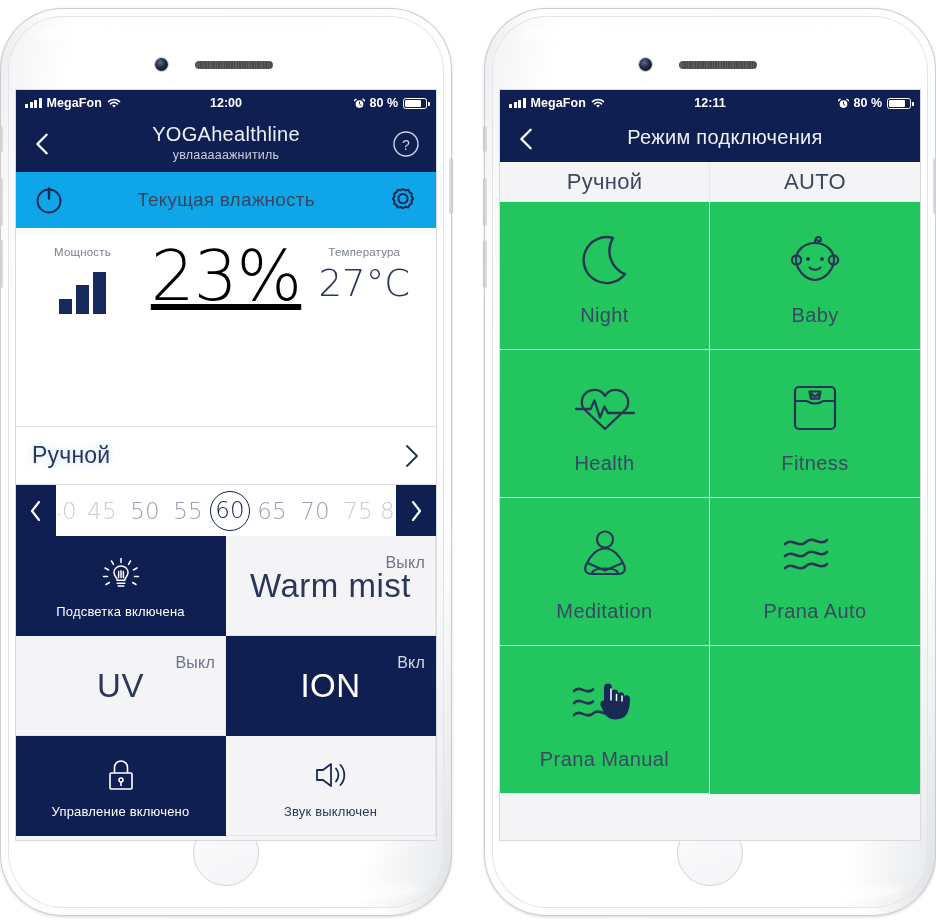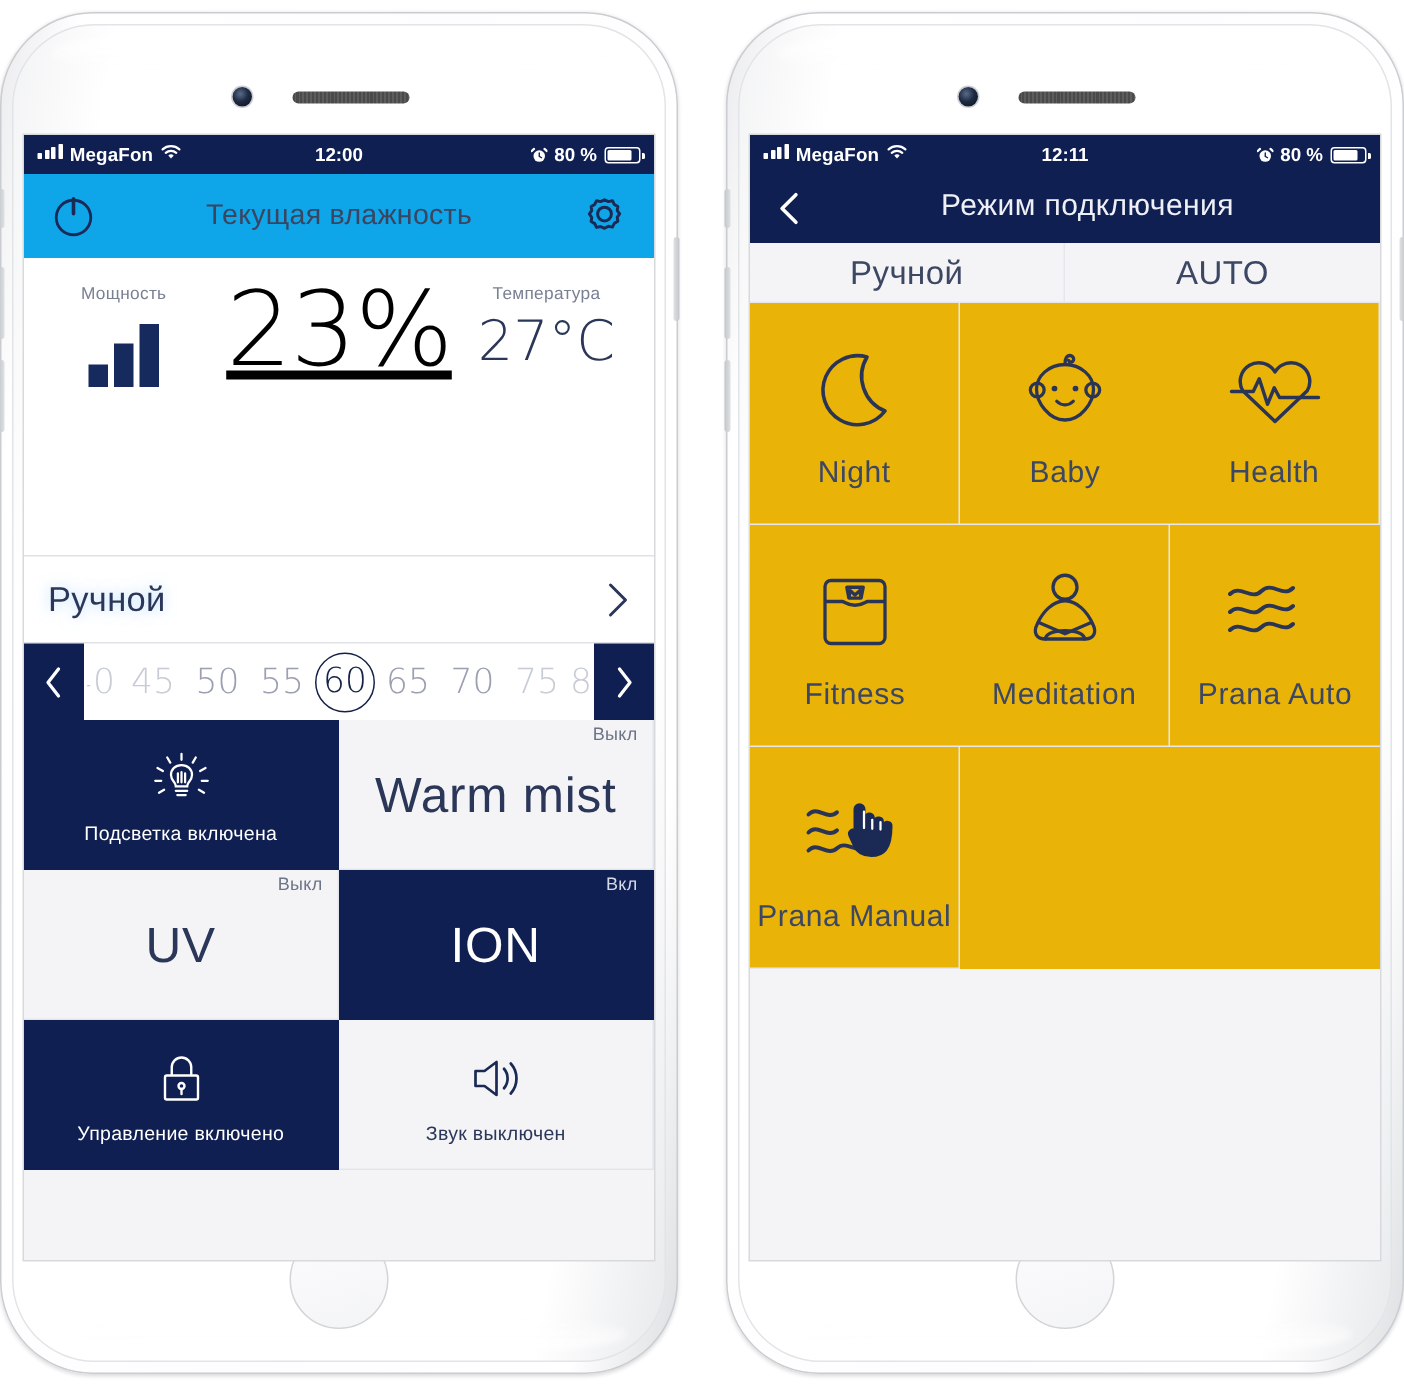--- a/index.html
+++ b/index.html
@@ -83,21 +83,21 @@
     overflow: hidden;
     box-shadow: 0 0 0 1px #d7d9dd;
   }
 
   
   .statusbar {
     height: 26px; background: #101f52; color: #ffffff;
     display: flex; align-items: center; padding: 0 9px;
     font-size: 12.5px; font-weight: bold; position: relative;
   }
-  .sb-left { display: flex; align-items: flex-start; gap: 5px; }
+  .sb-left { display: flex; align-items: center; gap: 5px; }
   .sig { display: flex; align-items: flex-end; gap: 1.5px; height: 10px; }
   .sig i { width: 3px; background: #fff; border-radius: .5px; display:block; }
   .sig i:nth-child(1){ height: 4px; }
   .sig i:nth-child(2){ height: 6px; }
   .sig i:nth-child(3){ height: 8px; }
   .sig i:nth-child(4){ height: 10px; }
   .carrier { font-size: 12.5px; font-weight: bold; letter-spacing:.1px;}
   .sb-time {
     position: absolute; left: 0; right: 0; text-align: center;
     font-size: 12.5px; font-weight: bold; pointer-events: none;
@@ -199,31 +199,31 @@
   
   .tiles { display:grid; grid-template-columns: 1fr 1fr; }
   .tile {
     height: 100px; position: relative; display:flex; flex-direction:column;
     align-items:center; justify-content:center; cursor:pointer;
     border-right: 1px solid #e4e5ea; border-bottom: 1px solid #e4e5ea;
   }
   .tile.on  { background:#101f52; color:#ffffff; border-color:#101f52; }
   .tile.off { background:#f4f4f6; color:#2b3758; }
   .tile .state {
-    position:absolute; top:2px; right:10px; font-size:12px; letter-spacing:.2px;
+    position:absolute; top:18px; right:10px; font-size:16px; letter-spacing:.2px;
   }
   .tile.on .state  { color:#d5d9e6; }
   .tile.off .state { color:#6c7488; }
   .tile .big { font-size: 33px; font-weight: 400; letter-spacing:.5px;
                font-family:"Liberation Sans", sans-serif;}
   .tile .cap { font-size: 13px; margin-top: 7px; letter-spacing:.2px; }
   .tile .glyph { height: 44px; display:flex; align-items:center; }
 
   
-  .modegrid { display:grid; grid-template-columns: 1fr 1fr 1fr; background:#eab308; }
+  .modegrid { display:grid; grid-template-columns: 1fr 1fr; background:#22c55e; }
   .mg-cell {
     position:relative; display:flex; flex-direction:column;
     align-items:center; justify-content:center; cursor:pointer;
     border-right:1px solid #e6e7ec; border-bottom:1px solid #e6e7ec;
     color:#2a3454;
   }
   .mg-cell:nth-child(2n) { border-right:none; }
   .mg-top { height: 40px; }
   .mg-top .mg-label { font-size: 22px; color:#3c4763; letter-spacing:.3px; }
   .mg-cell.tall { height: 148px; }
@@ -274,20 +274,31 @@
             <path d="M2.2 1.4 0.4 3.0M9.8 1.4l1.8 1.6" stroke="#fff" stroke-width="1.6" stroke-linecap="round"></path>
             <path d="M6 4.3v2.5l1.7 1" stroke="#101f52" stroke-width="1" stroke-linecap="round" fill="none"></path>
           </svg>
           <span>80 %</span>
           <span class="batt">
               <i></i>
             </span>
         </div>
       </div>
 
+      <div class="navbar">
+        <svg class="nav-back" viewBox="0 0 20 26">
+          <path d="M15 3 5 13l10 10" stroke="#fff" stroke-width="2.6" fill="none" stroke-linecap="round" stroke-linejoin="round"></path>
+        </svg>
+        <div class="nav-title">YOGAhealthline</div>
+        <div class="nav-sub">увлааааажнитиль</div>
+        <svg class="nav-help" viewBox="0 0 28 28">
+          <circle cx="14" cy="14" r="12" stroke="#cfd4e4" stroke-width="1.4" fill="none"></circle>
+          <text x="14" y="19.5" font-size="14" fill="#cfd4e4" text-anchor="middle" font-family="Liberation Sans, sans-serif">?</text>
+        </svg>
+      </div>
 
       <div class="hum-head">
         <svg class="icon-btn" viewBox="0 0 34 34">
           <circle cx="17" cy="18" r="11.5" stroke="#1b2a55" stroke-width="1.9" fill="none"></circle>
           <path d="M17 5.5v10" stroke="#1b2a55" stroke-width="2.4" stroke-linecap="round"></path>
         </svg>
         <div class="hum-title">Текущая влажность</div>
         <svg class="icon-btn" viewBox="0 0 34 34">
           <g stroke="#1b2a55" stroke-width="2" fill="none" stroke-linejoin="round">
             <path d="M17 6.2l2.6 1.2 2.7-.6 1.2 2.5 2.4 1.4-.4 2.7 1.6 2.2-1.6 2.2.4 2.7-2.4 1.4-1.2 2.5-2.7-.6L17 25.2l-2.6-1.2-2.7.6-1.2-2.5-2.4-1.4.4-2.7L6.9 15.6l1.6-2.2-.4-2.7 2.4-1.4 1.2-2.5 2.7.6z"></path>

